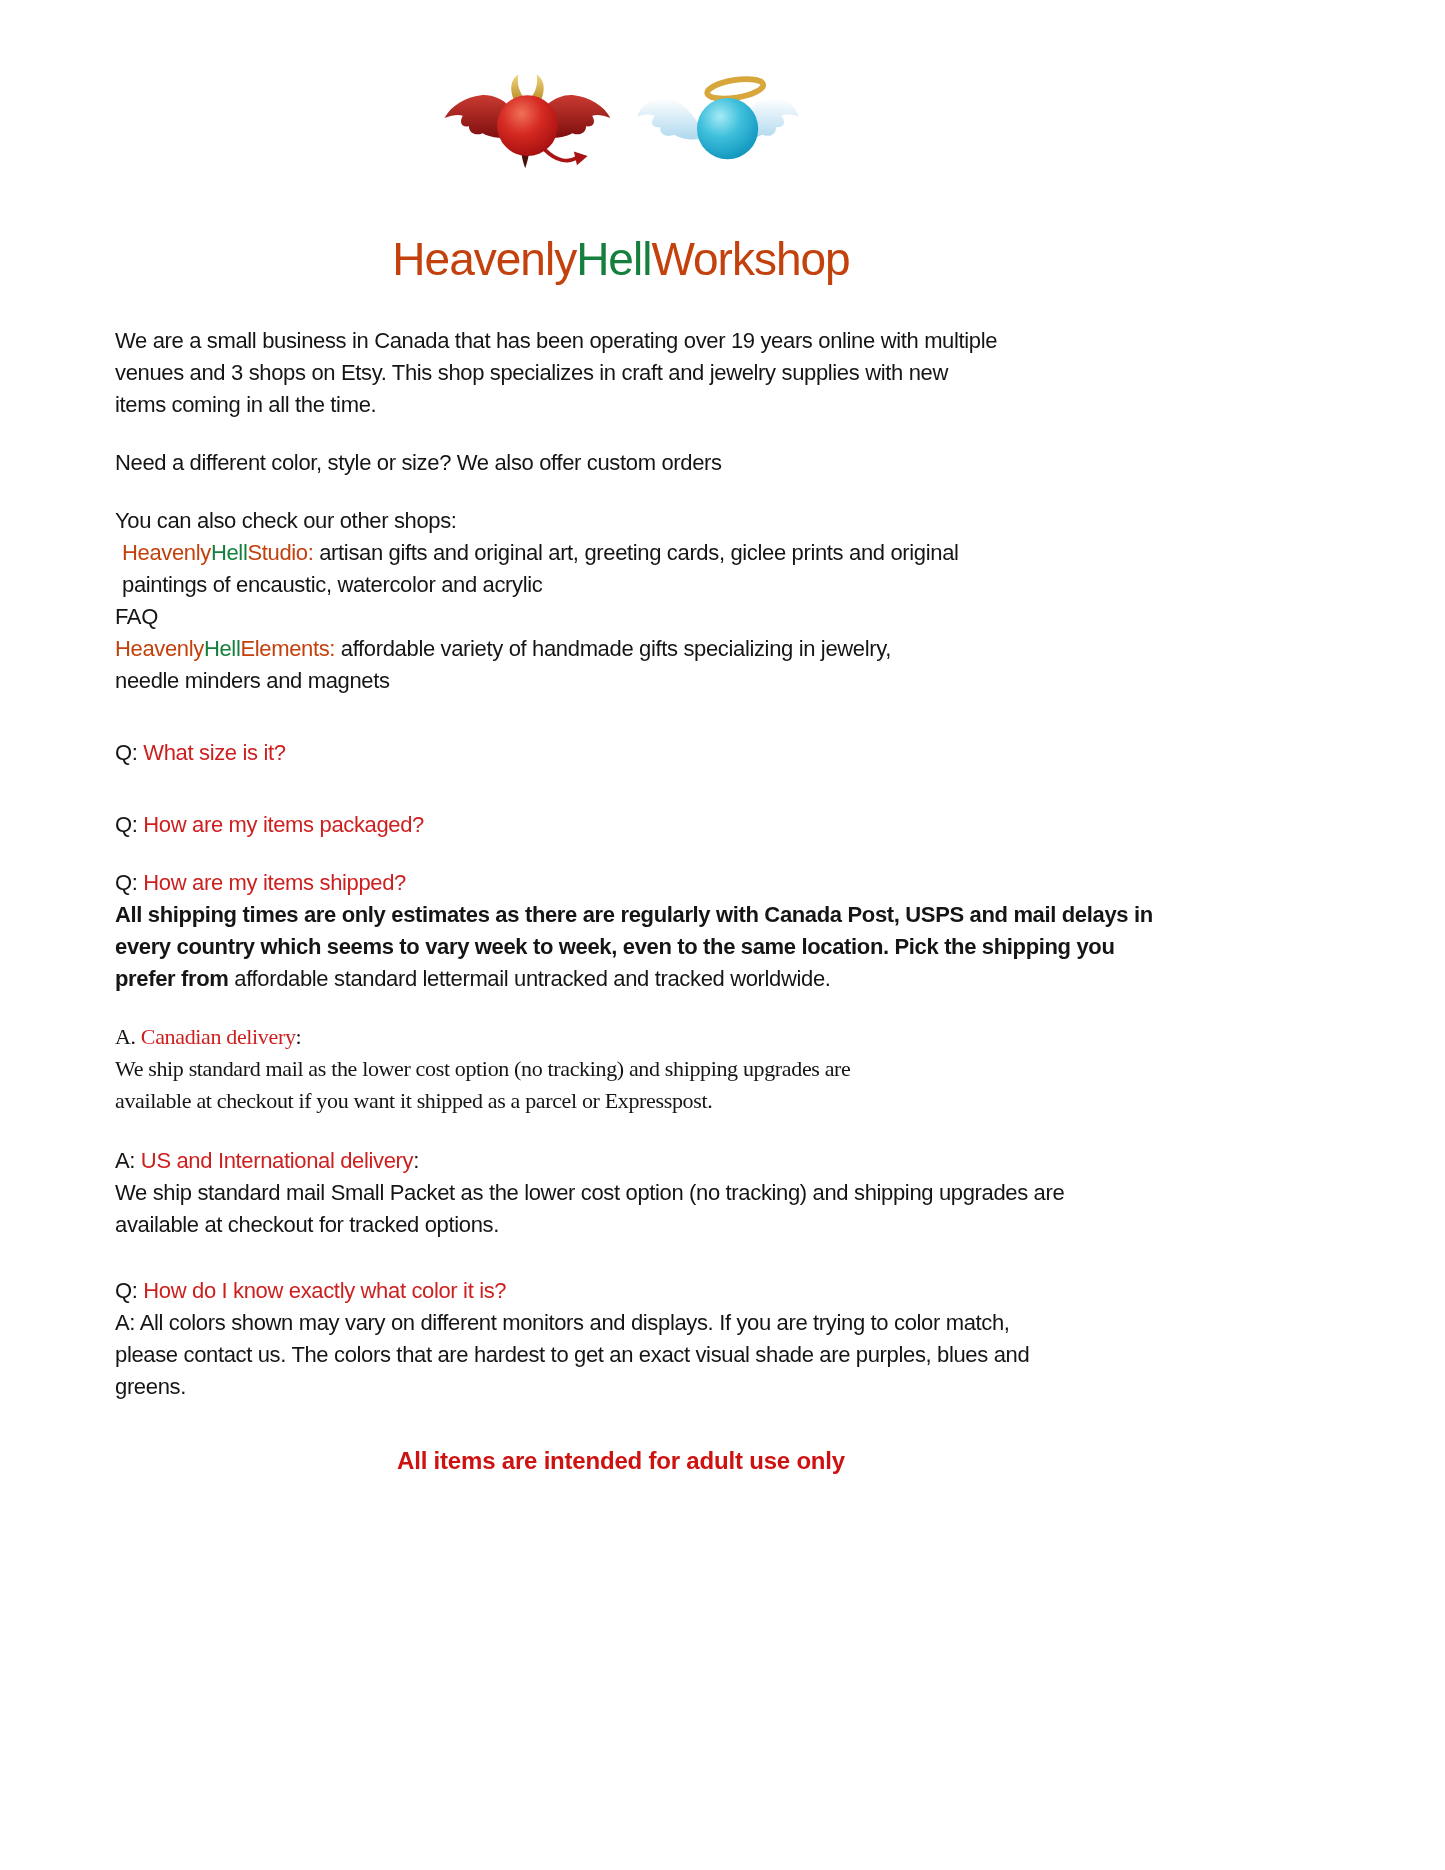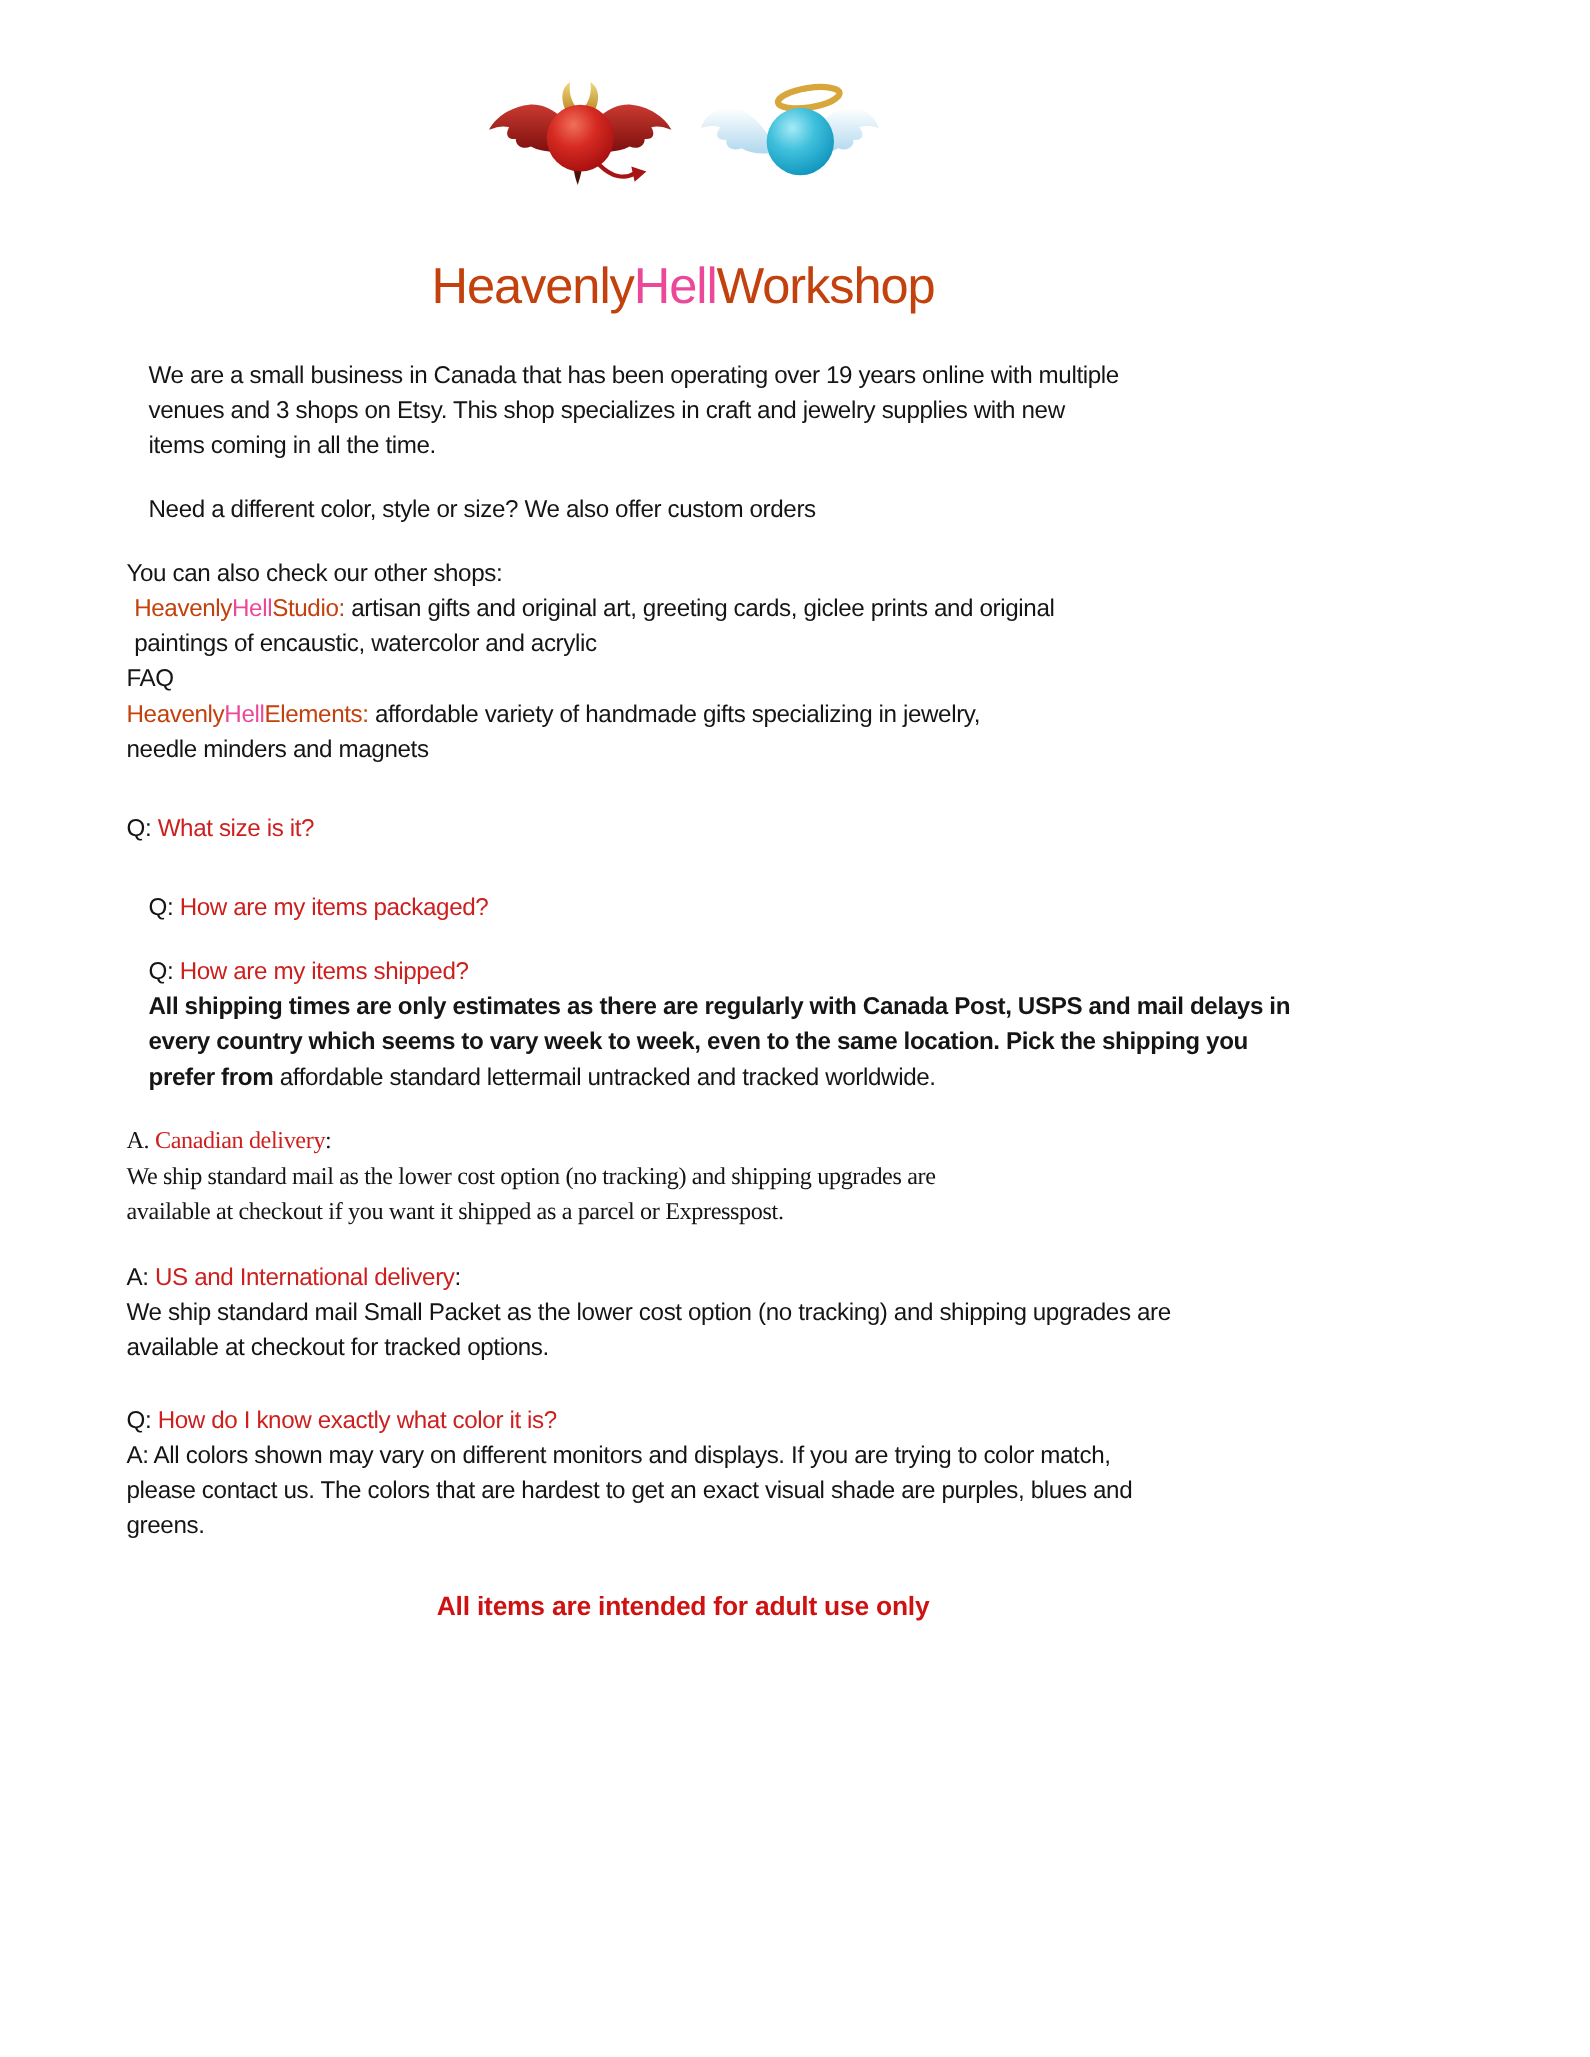--- a/index.html
+++ b/index.html
@@ -11,32 +11,32 @@
   }
   .content { margin-left:115px; width:1012px; padding-top:70px; }
 
   .logo-row { display:flex; justify-content:center; align-items:flex-end; gap:18px; height:100px; }
 
   h1.title {
     margin-top:64px; margin-bottom:40px;
     text-align:center; font-size:46px; font-weight:400; letter-spacing:-1px; line-height:1.1;
   }
   .cyan { color:#c2410c; }
-  .red  { color:#ec4899; }
+  .red  { color:#15803d; }
 
   p.body, .line, .answer, .q-line {
     font-size:22px; line-height:32px; letter-spacing:-0.35px;
     white-space:pre-line; width:1120px;
   }
   .indent { padding-left:7px; }
 
   .question { color:#ce1f1f; }
   .semi { font-weight:700; }
 
-  .mb26 { margin-bottom:26px;margin-left:20px; }
+  .mb26 { margin-bottom:26px; }
   .mb28 { margin-bottom:28px;font-family:Liberation Serif, serif; }
   .mb30 { margin-bottom:30px; }
   .mb34 { margin-bottom:34px; }
   .mb40 { margin-bottom:40px; }
 
   .shop-link { cursor:pointer; }
 
   .footer-note {
     margin-top:44px; width:1012px; text-align:center;
     font-size:24px; font-weight:700; color:#ce1212; letter-spacing:-0.2px;

